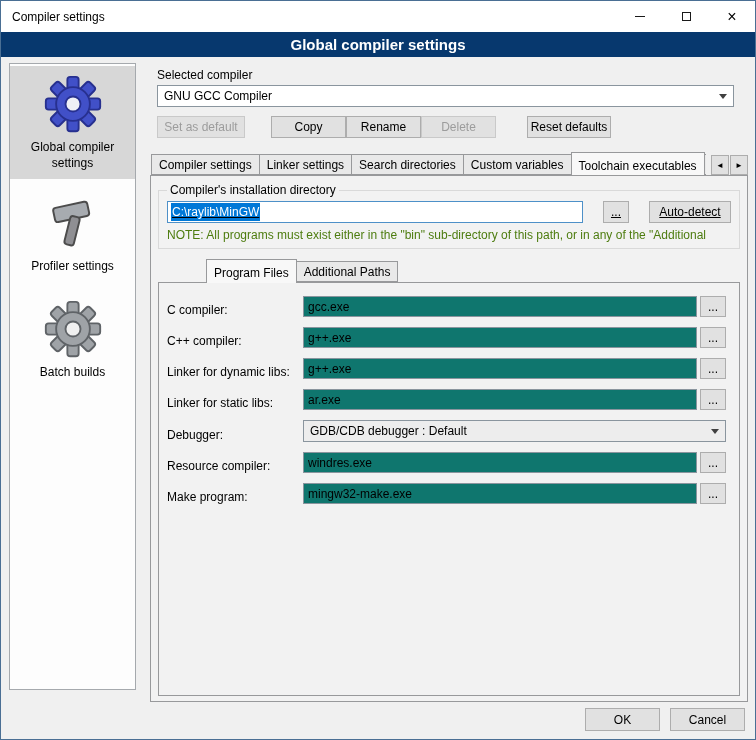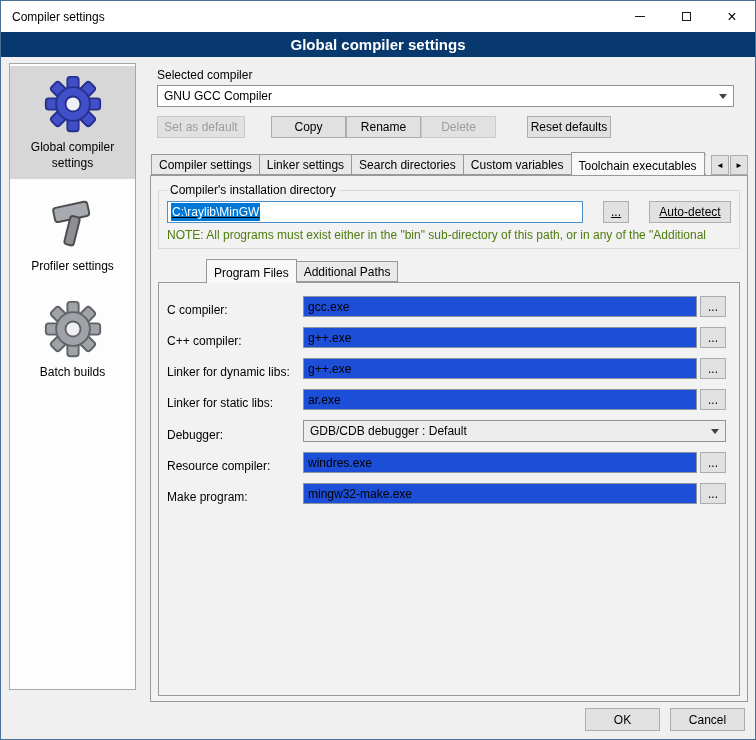--- a/index.html
+++ b/index.html
@@ -67,21 +67,21 @@
   .browse{flex:0 0 26px;width:26px;padding:0 !important;}
   .autodetect{flex:0 0 82px;width:82px;padding:0 !important;}
   .note{margin:5px 0 2px;color:#4d7c0f;white-space:nowrap;overflow:hidden;}
 
   .subtabstrip{display:flex;align-items:flex-end;margin:10px 0 0 7px;position:relative;z-index:2;padding-left:48px;}
   .subpage{box-sizing:border-box;border:1px solid #98999b;margin:0 7px;height:414px;
     padding:13px 13px 0 8px;background:#f2f2f2;position:relative;z-index:1;}
 
   .prow{display:flex;align-items:flex-end;margin-bottom:10px;}
   .prow-label{width:136px;flex:none;}
-  .prow-input{box-sizing:border-box;flex:1;height:21px;border:1px solid #8a959e;background:#1d4ed8;
+  .prow-input{box-sizing:border-box;flex:1;height:21px;border:1px solid #8a959e;background:#0f766e;
     font:12px "Liberation Sans","DejaVu Sans",sans-serif;padding:0 4px;min-width:0;}
   .prow .browse{margin-left:3px;height:21px;}
   .combo.inrow{flex:1;height:22px;background:#ededed;}
 
   .footer{position:absolute;right:10px;bottom:8px;display:flex;gap:10px;}
   .footer .btn{width:75px;height:23px;padding:0;}
 </style>
 </head>
 <body>
 

